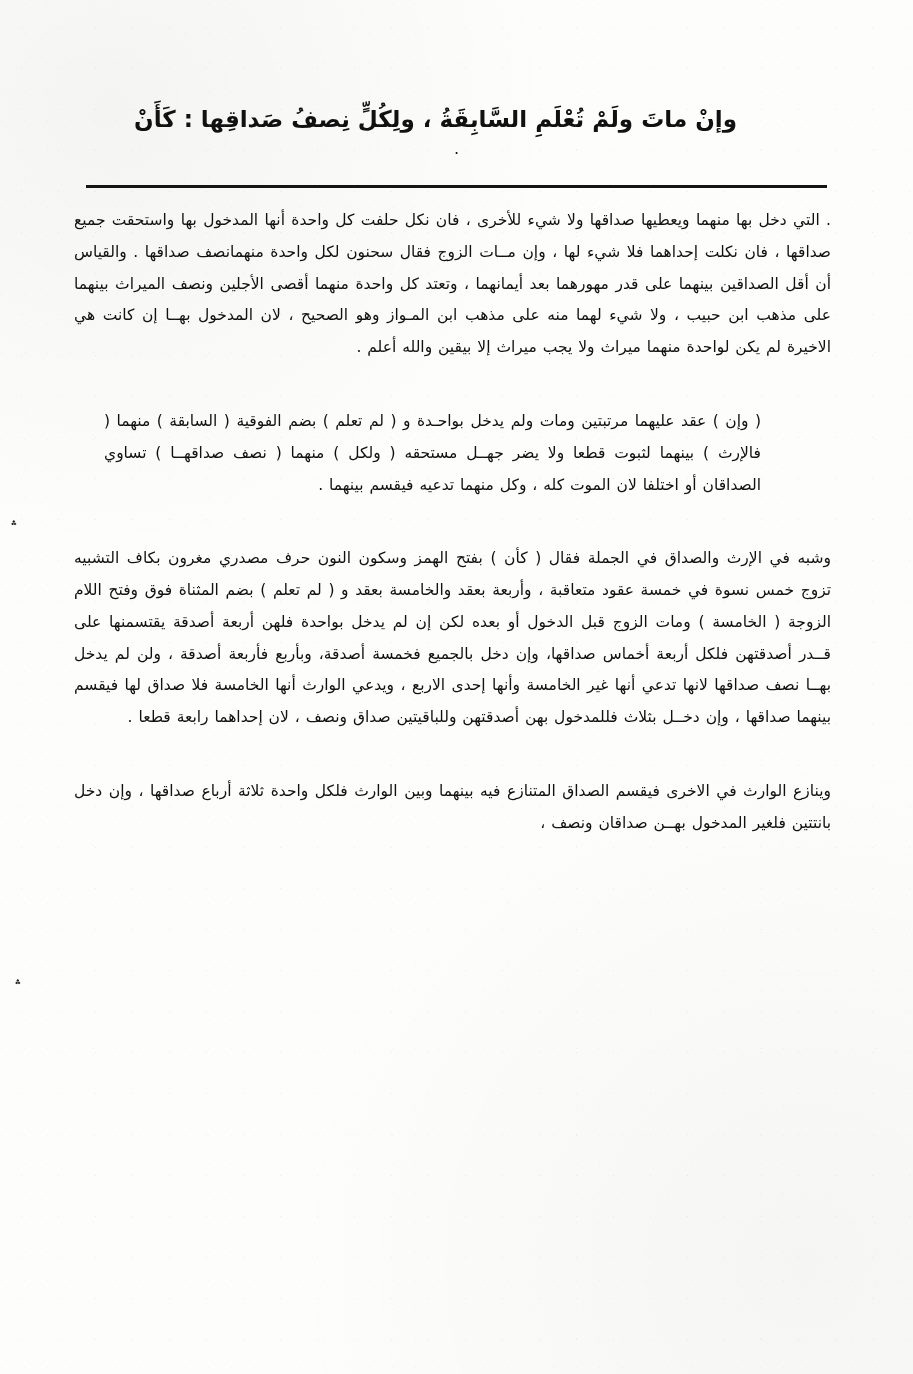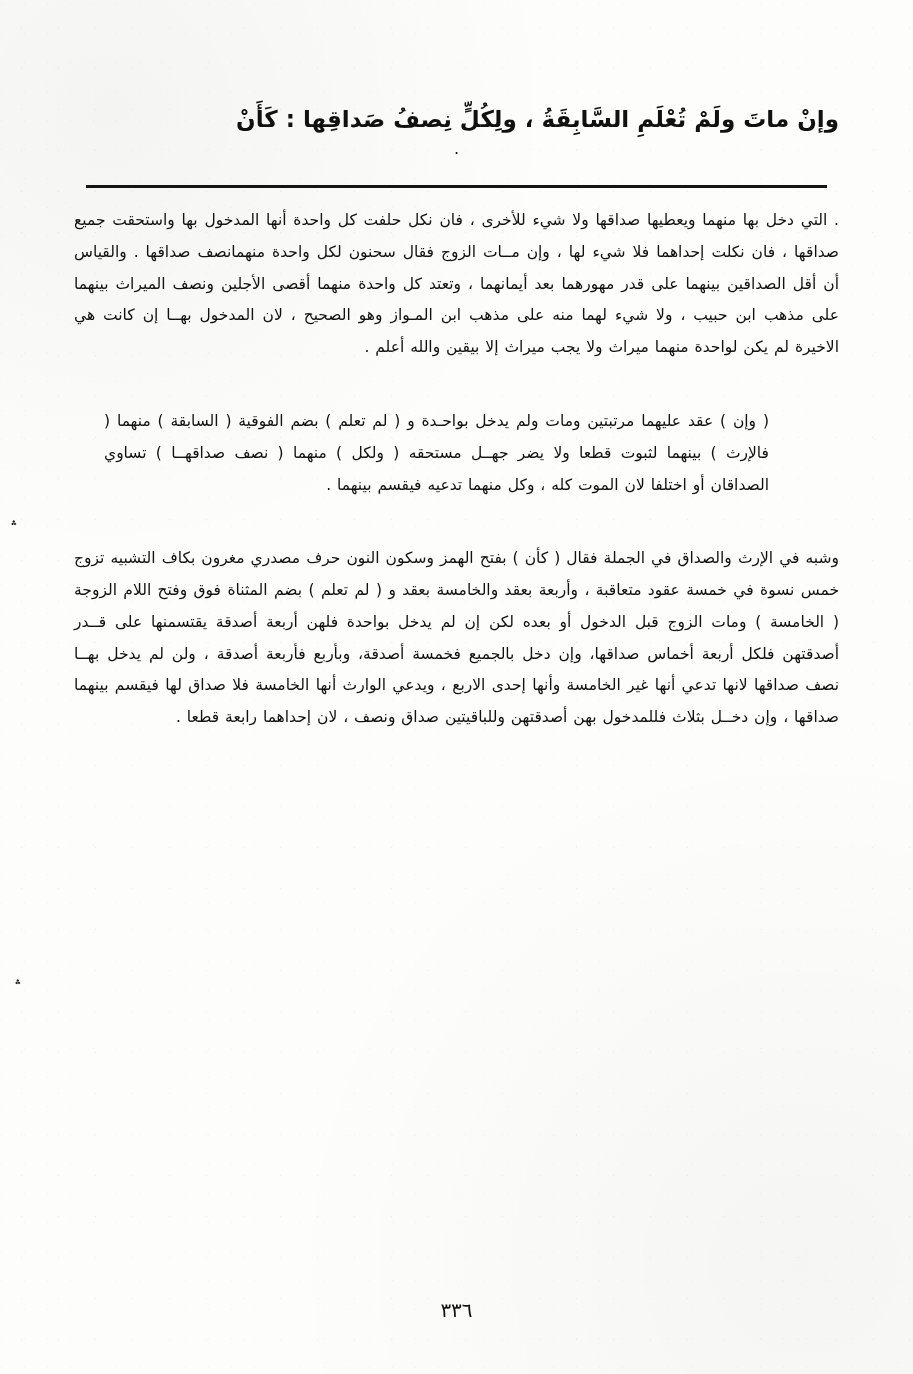--- a/index.html
+++ b/index.html
@@ -34,21 +34,21 @@
       radial-gradient(rgba(0,0,0,0.18) 0.5px, rgba(0,0,0,0) 0.6px);
     background-size: 37px 41px, 23px 29px;
     background-position: 3px 7px, 13px 19px;
   }
   .content {
     position: relative;
     padding: 0 74px;
   }
   .heading {
     margin-top: 92px;
-    text-align: right;
+    text-align: left;
     direction: rtl;
     font-family: "DejaVu Sans", "Liberation Sans", sans-serif;
     font-size: 23px;
     font-weight: 700;
     line-height: 2.4;
     letter-spacing: 0.5px;
     color: #111;
   }
   .heading .line1 {
     display: block;
@@ -80,21 +80,21 @@
     line-height: 2.05;
     color: #111;
     margin-top: 22px;
     word-spacing: 1px;
   }
   .body-block.narrow {
     padding-right: 70px;
     padding-left: 30px;
   }
   .body-block p {
-    margin: 0 0 0 0;
+    margin: 0 8px 0 0;
   }
   .block-gap {
     height: 20px;
   }
   .first-para {
     margin-top: 30px;
   }
   .page-number {
     position: absolute;
     bottom: 52px;
@@ -142,20 +142,22 @@
     </div>
 
     <div class="block-gap"></div>
 
     <div class="body-block">
       <p>وشبه في الإرث والصداق في الجملة فقال ( كأن ) بفتح الهمز وسكون النون حرف مصدري مغرون بكاف التشبيه تزوج خمس نسوة في خمسة عقود متعاقبة ، وأربعة بعقد والخامسة بعقد و ( لم تعلم ) بضم المثناة فوق وفتح اللام الزوجة ( الخامسة ) ومات الزوج قبل الدخول أو بعده لكن إن لم يدخل بواحدة فلهن أربعة أصدقة يقتسمنها على قــدر أصدقتهن فلكل أربعة أخماس صداقها، وإن دخل بالجميع فخمسة أصدقة، وبأربع فأربعة أصدقة ، ولن لم يدخل بهــا نصف صداقها لانها تدعي أنها غير الخامسة وأنها إحدى الاربع ، ويدعي الوارث أنها الخامسة فلا صداق لها فيقسم بينهما صداقها ، وإن دخــل بثلاث فللمدخول بهن أصدقتهن وللباقيتين صداق ونصف ، لان إحداهما رابعة قطعا .</p>
     </div>
 
     <div class="block-gap"></div>
 
+    <div class="body-block">
+      <p>وينازع الوارث في الاخرى فيقسم الصداق المتنازع فيه بينهما وبين الوارث فلكل واحدة ثلاثة أرباع صداقها ، وإن دخل بانتتين فلغير المدخول بهــن صداقان ونصف ،</p>
+    </div>
 
   </div>
 
   <div class="edge-mark mark-1">؞</div>
   <div class="edge-mark mark-2">؞</div>
 
-  <div class="page-number">٣٣٦</div>
 </div>
 
 </body></html>

